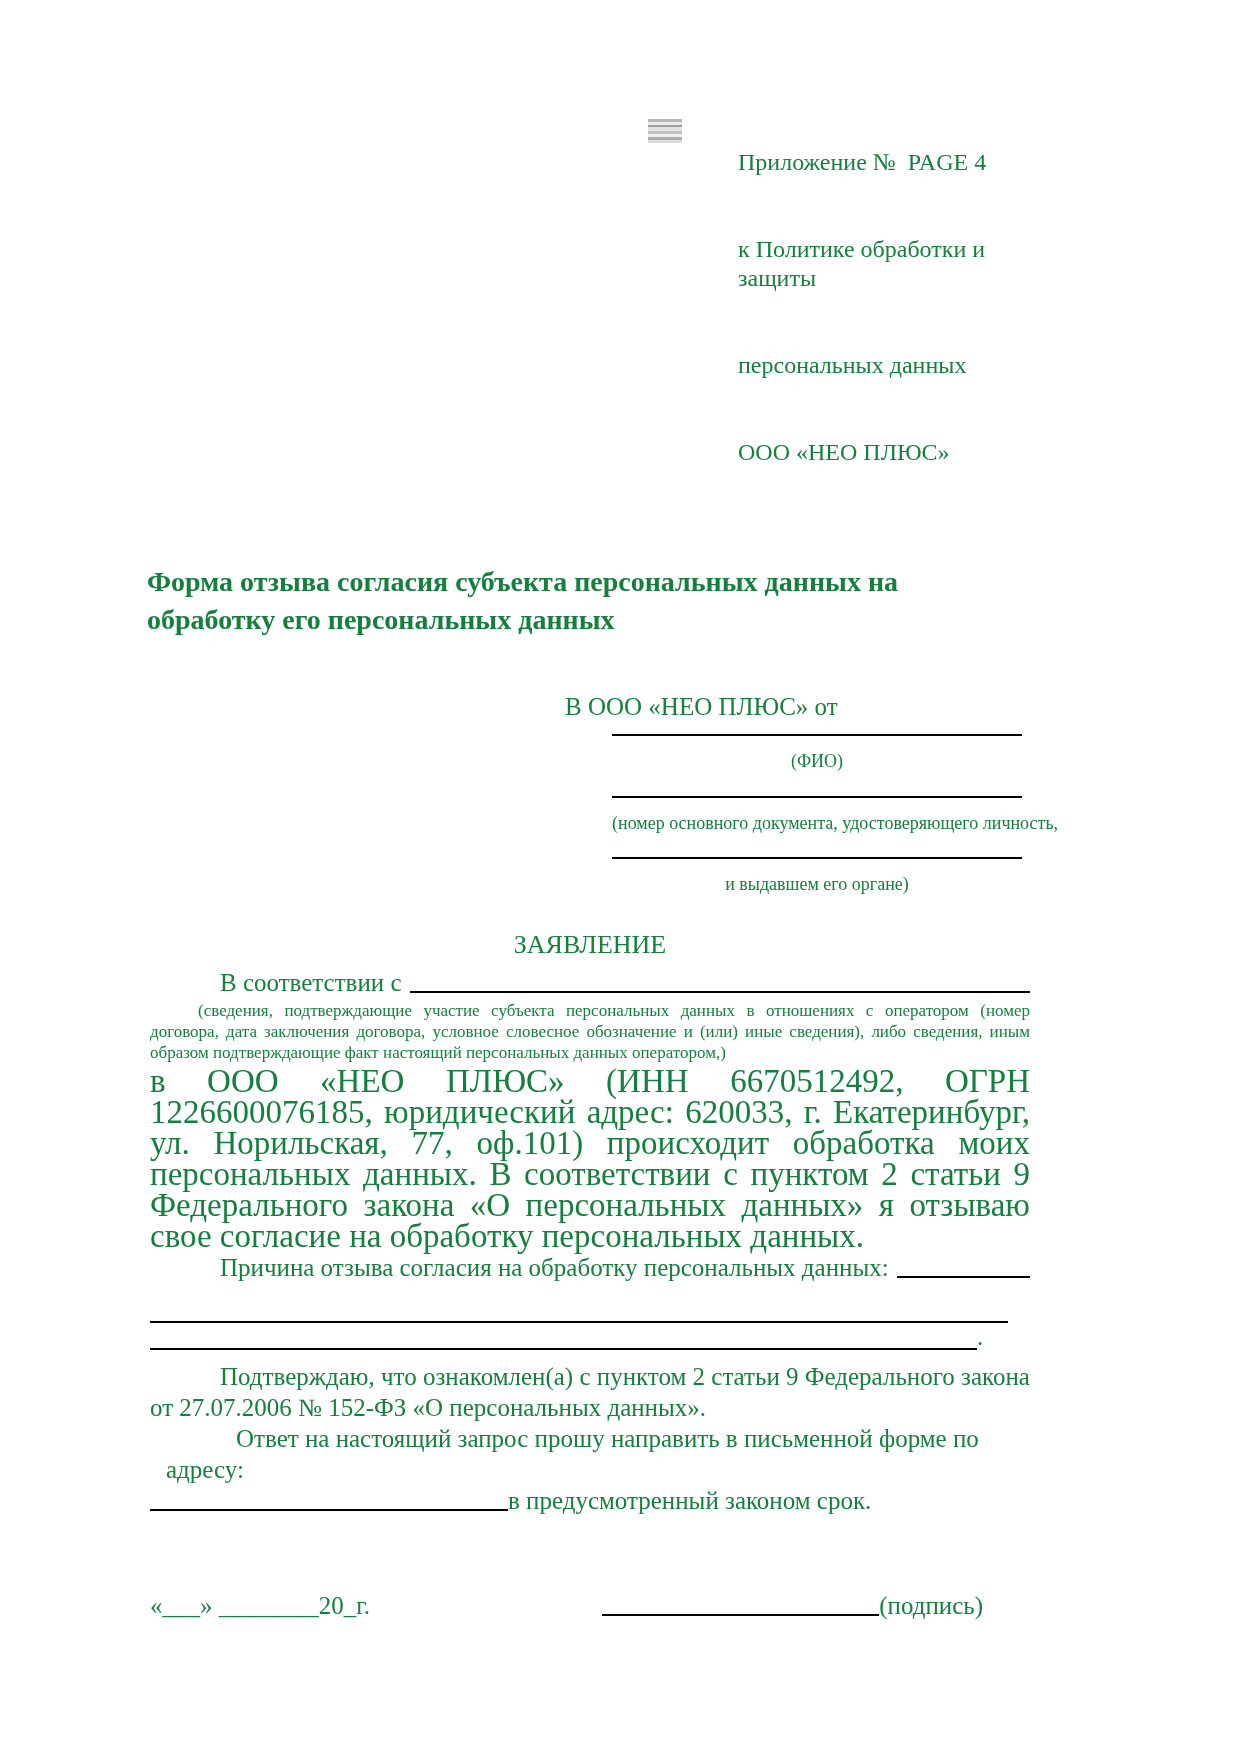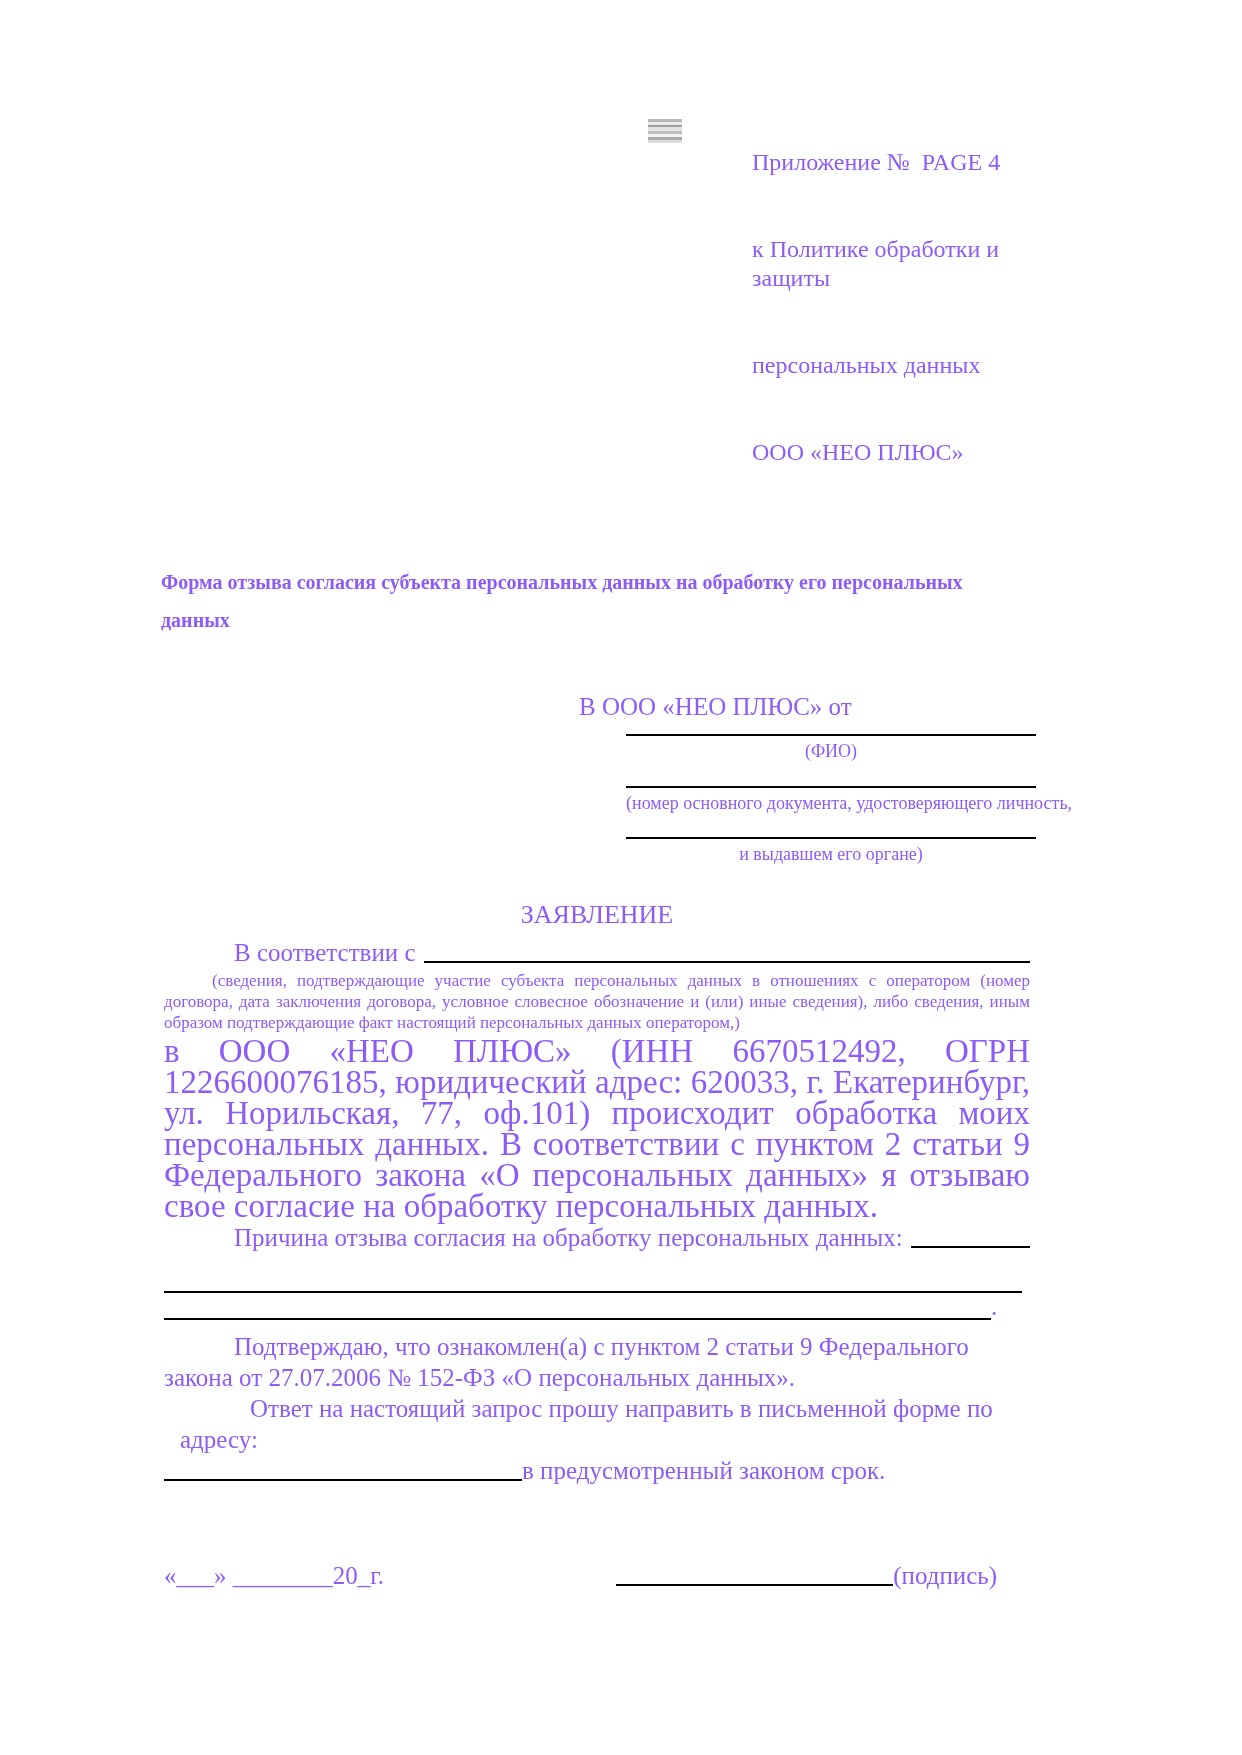--- a/index.html
+++ b/index.html
@@ -2,24 +2,23 @@
 <html lang="ru"><head>
 <meta charset="utf-8">
 <style>
   * { margin:0; padding:0; box-sizing:border-box; }
   html,body { background:#ffffff; }
   .page {
     position:relative;
     width:1242px; height:1755px;
     margin:0 auto;
     background:#ffffff;
-    color:#8b5cf6;
+    color:#15803d;
     font-family:"Liberation Serif", serif;
     overflow:hidden;
-    padding-left:14px;
   }
   .content { padding-left:150px; padding-right:212px; }
 
   
   .header-block {
     padding-top:90px;
     margin-left:588px;            
     font-size:24px; line-height:29px;
     white-space:pre-wrap;
   }
@@ -30,30 +29,30 @@
     background:repeating-linear-gradient(to bottom,
       #a9a9a9 0 3px, #e6e6e6 3px 6px, #8f8f8f 6px 8px,
       #dcdcdc 8px 12px, #b5b5b5 12px 15px, #efefef 15px 18px,
       #9e9e9e 18px 21px, #d6d6d6 21px 24px);
     opacity:.85;
   }
 
   .title {
     margin-top:38px;
     margin-left:-3px;
-    font-size:20px; font-weight:bold; line-height:38px;
+    font-size:28px; font-weight:bold; line-height:38px;
   }
 
   
   .recipient { width:410px; margin-left:462px; margin-top:54px; font-size:25px; }
   .to-line { margin-left:-47px; line-height:27px; }
   .field .rule { border-top:2px solid #000; height:0; }
   .field .caption {
     text-align:center; font-size:18px; line-height:23px;
-    white-space:nowrap; margin-top:4px;
+    white-space:nowrap; margin-top:14px;
   }
   .f1 { margin-top:14px; } .f2 { margin-top:23px; }
   .f3 { margin-top:32px; } .f4 { margin-top:22px; }
 
   .statement-heading { text-align:center; font-size:26px; line-height:30px; margin-top:34px; }
 
   .flexline { display:flex; font-size:25px; line-height:31px; }
   .flexline .label { white-space:nowrap; padding-right:8px; }
   .fill-rule { flex:1; border-bottom:2px solid #000; margin-bottom:5px; }
 

